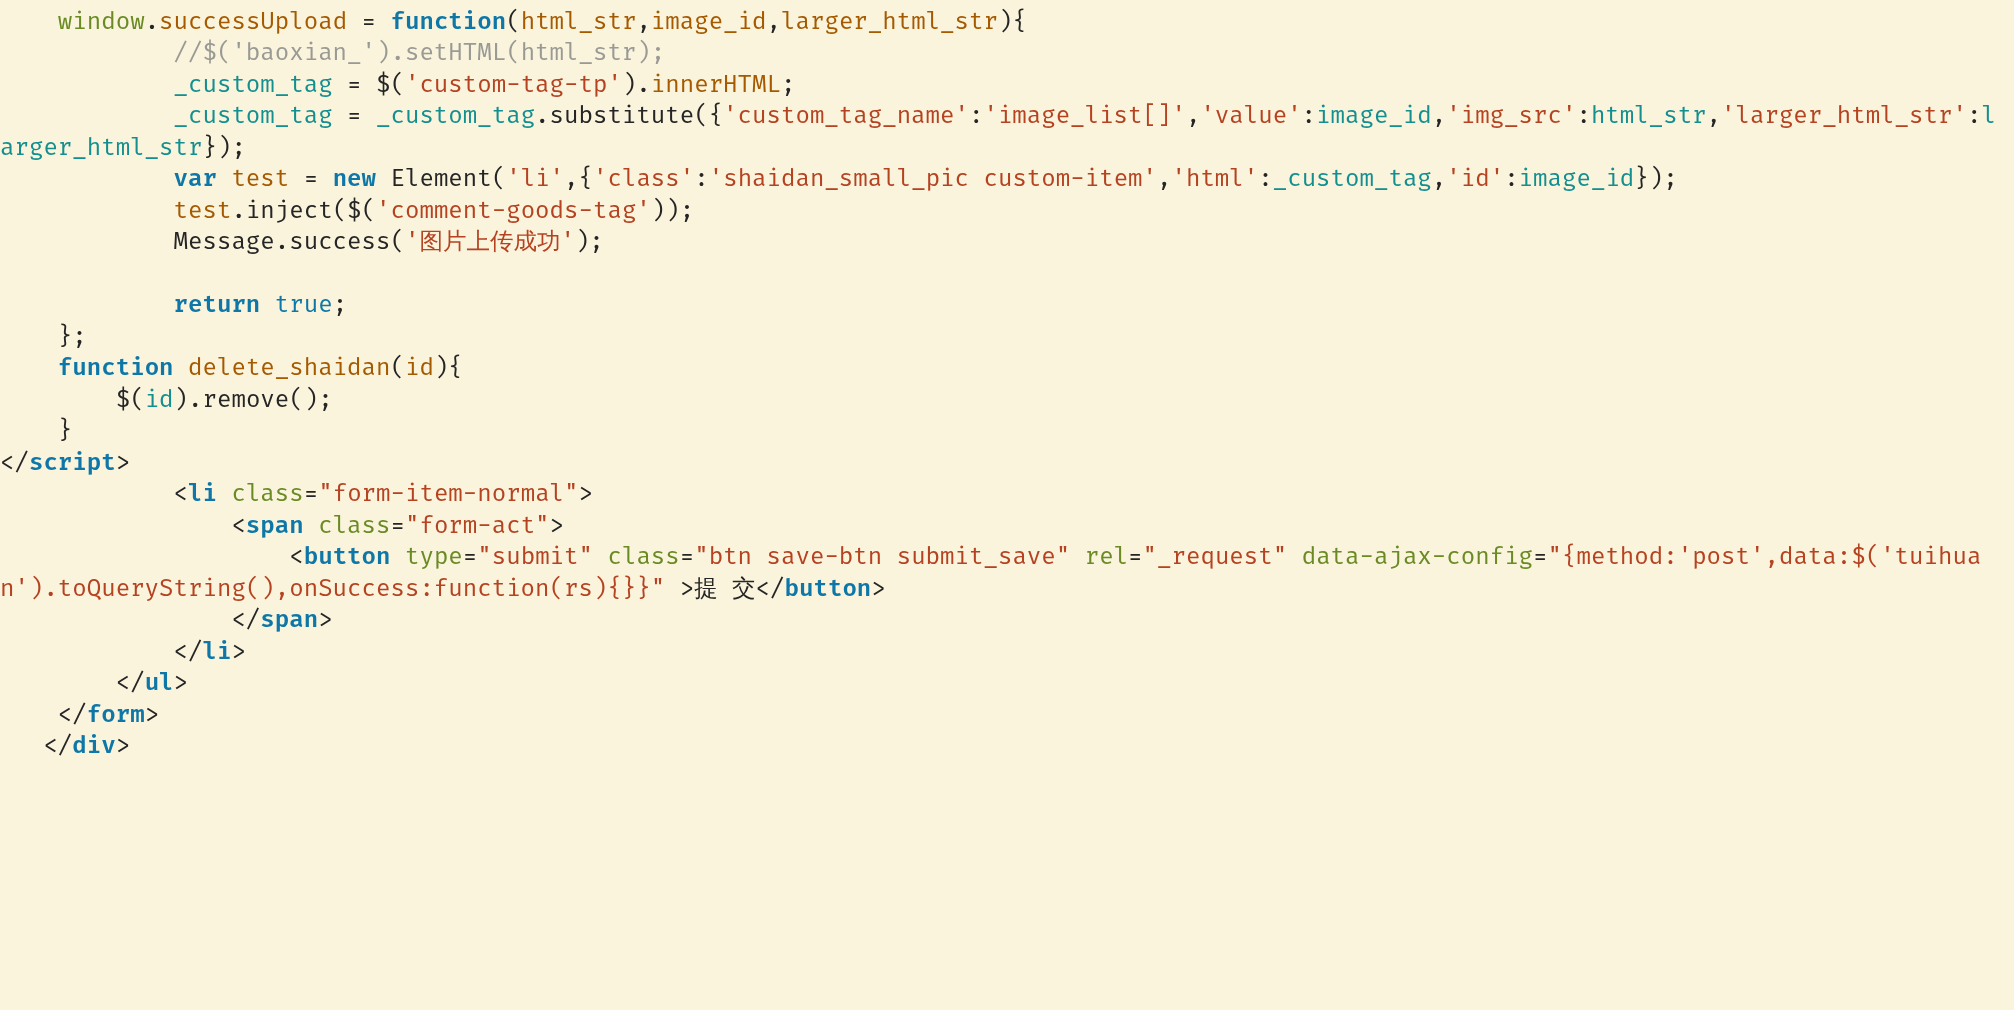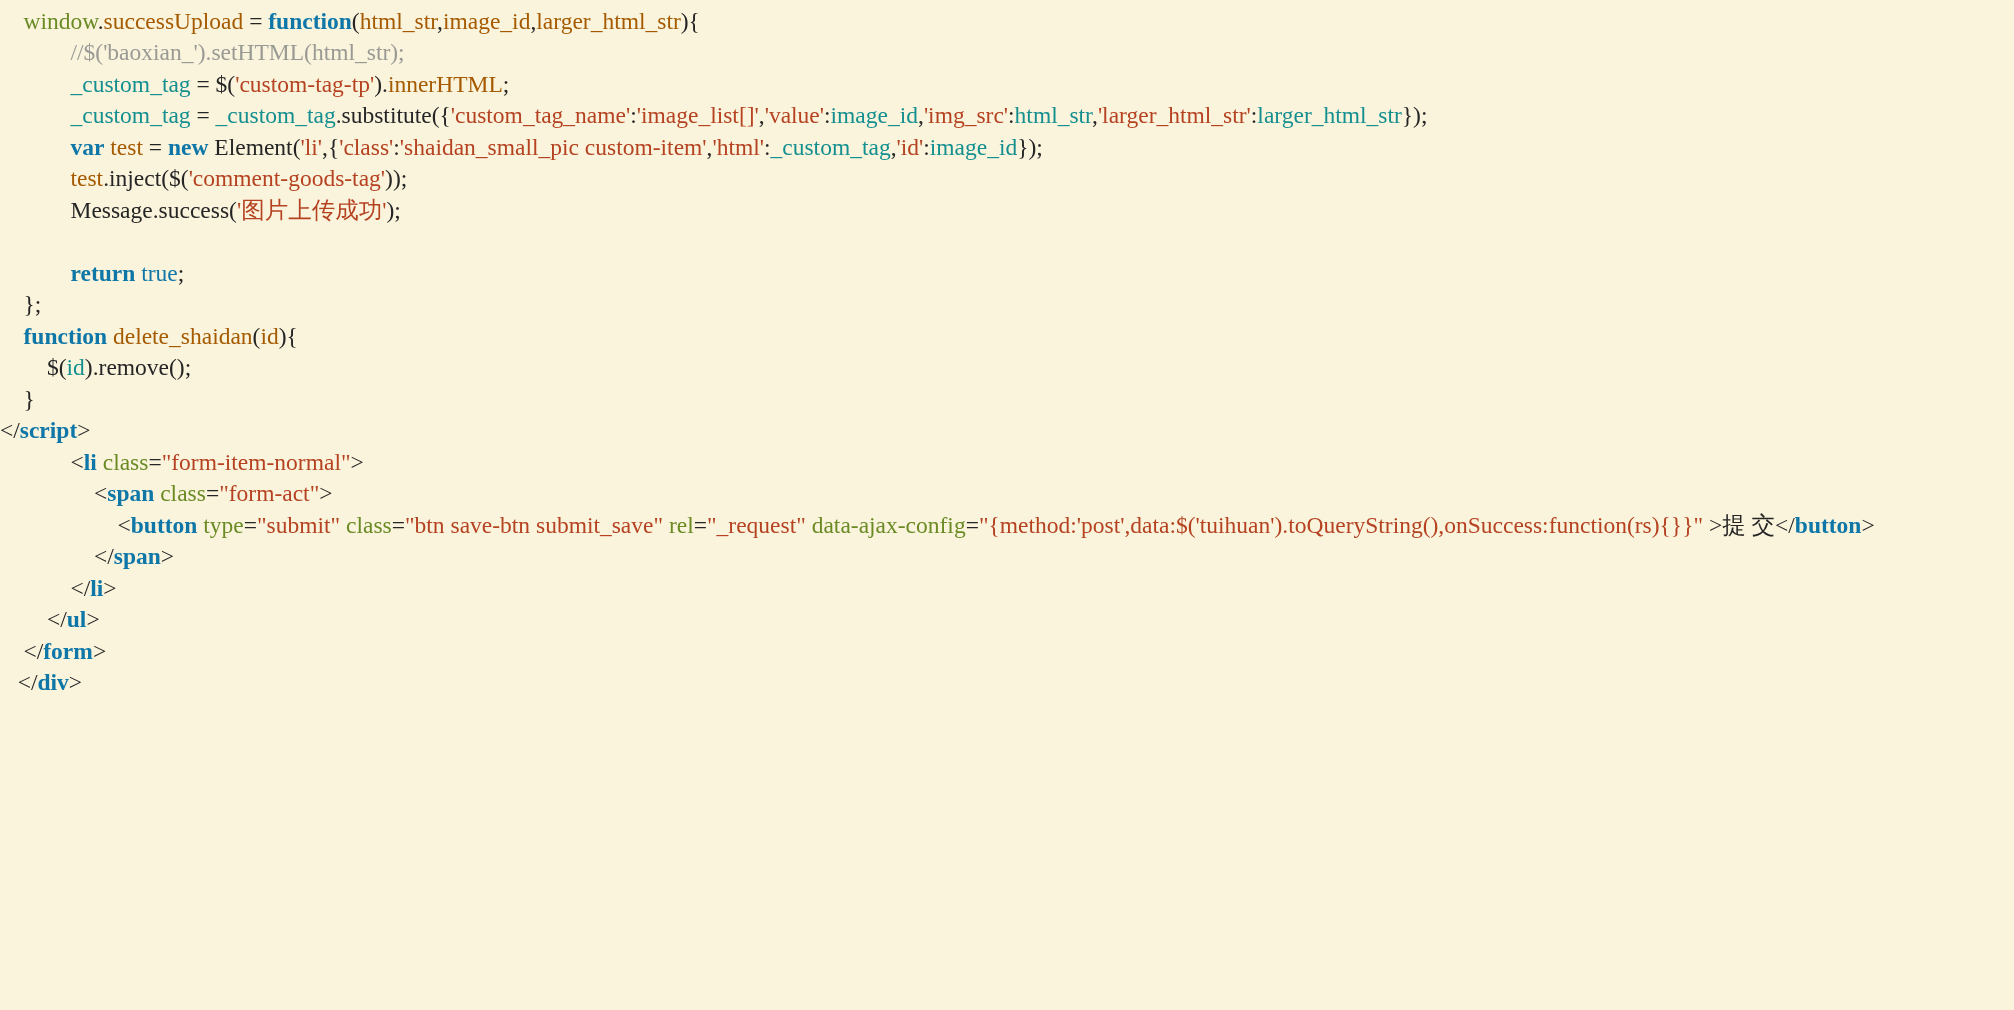--- a/index.html
+++ b/index.html
@@ -10,21 +10,20 @@
     line-height:1.34;
     -webkit-font-smoothing:antialiased;
     font-variant-ligatures:none;
     font-feature-settings:"liga" 0,"calt" 0;
   }
   .code{
     white-space:pre-wrap;
     word-break:break-all;
     padding:6px 16px 10px 0;
     color:#252525;
-    font-family:Liberation Serif, serif;
   }
   .c-green{color:#6a8b24}
   .c-blue{color:#0e77a8;font-weight:600}
   .c-blue-n{color:#0e77a8}
   .c-teal{color:#148f8f}
   .c-red{color:#b54221}
   .c-orange{color:#a55a00}
   .c-grey{color:#9a9a95}
   .bold{font-weight:600}
 </style>

